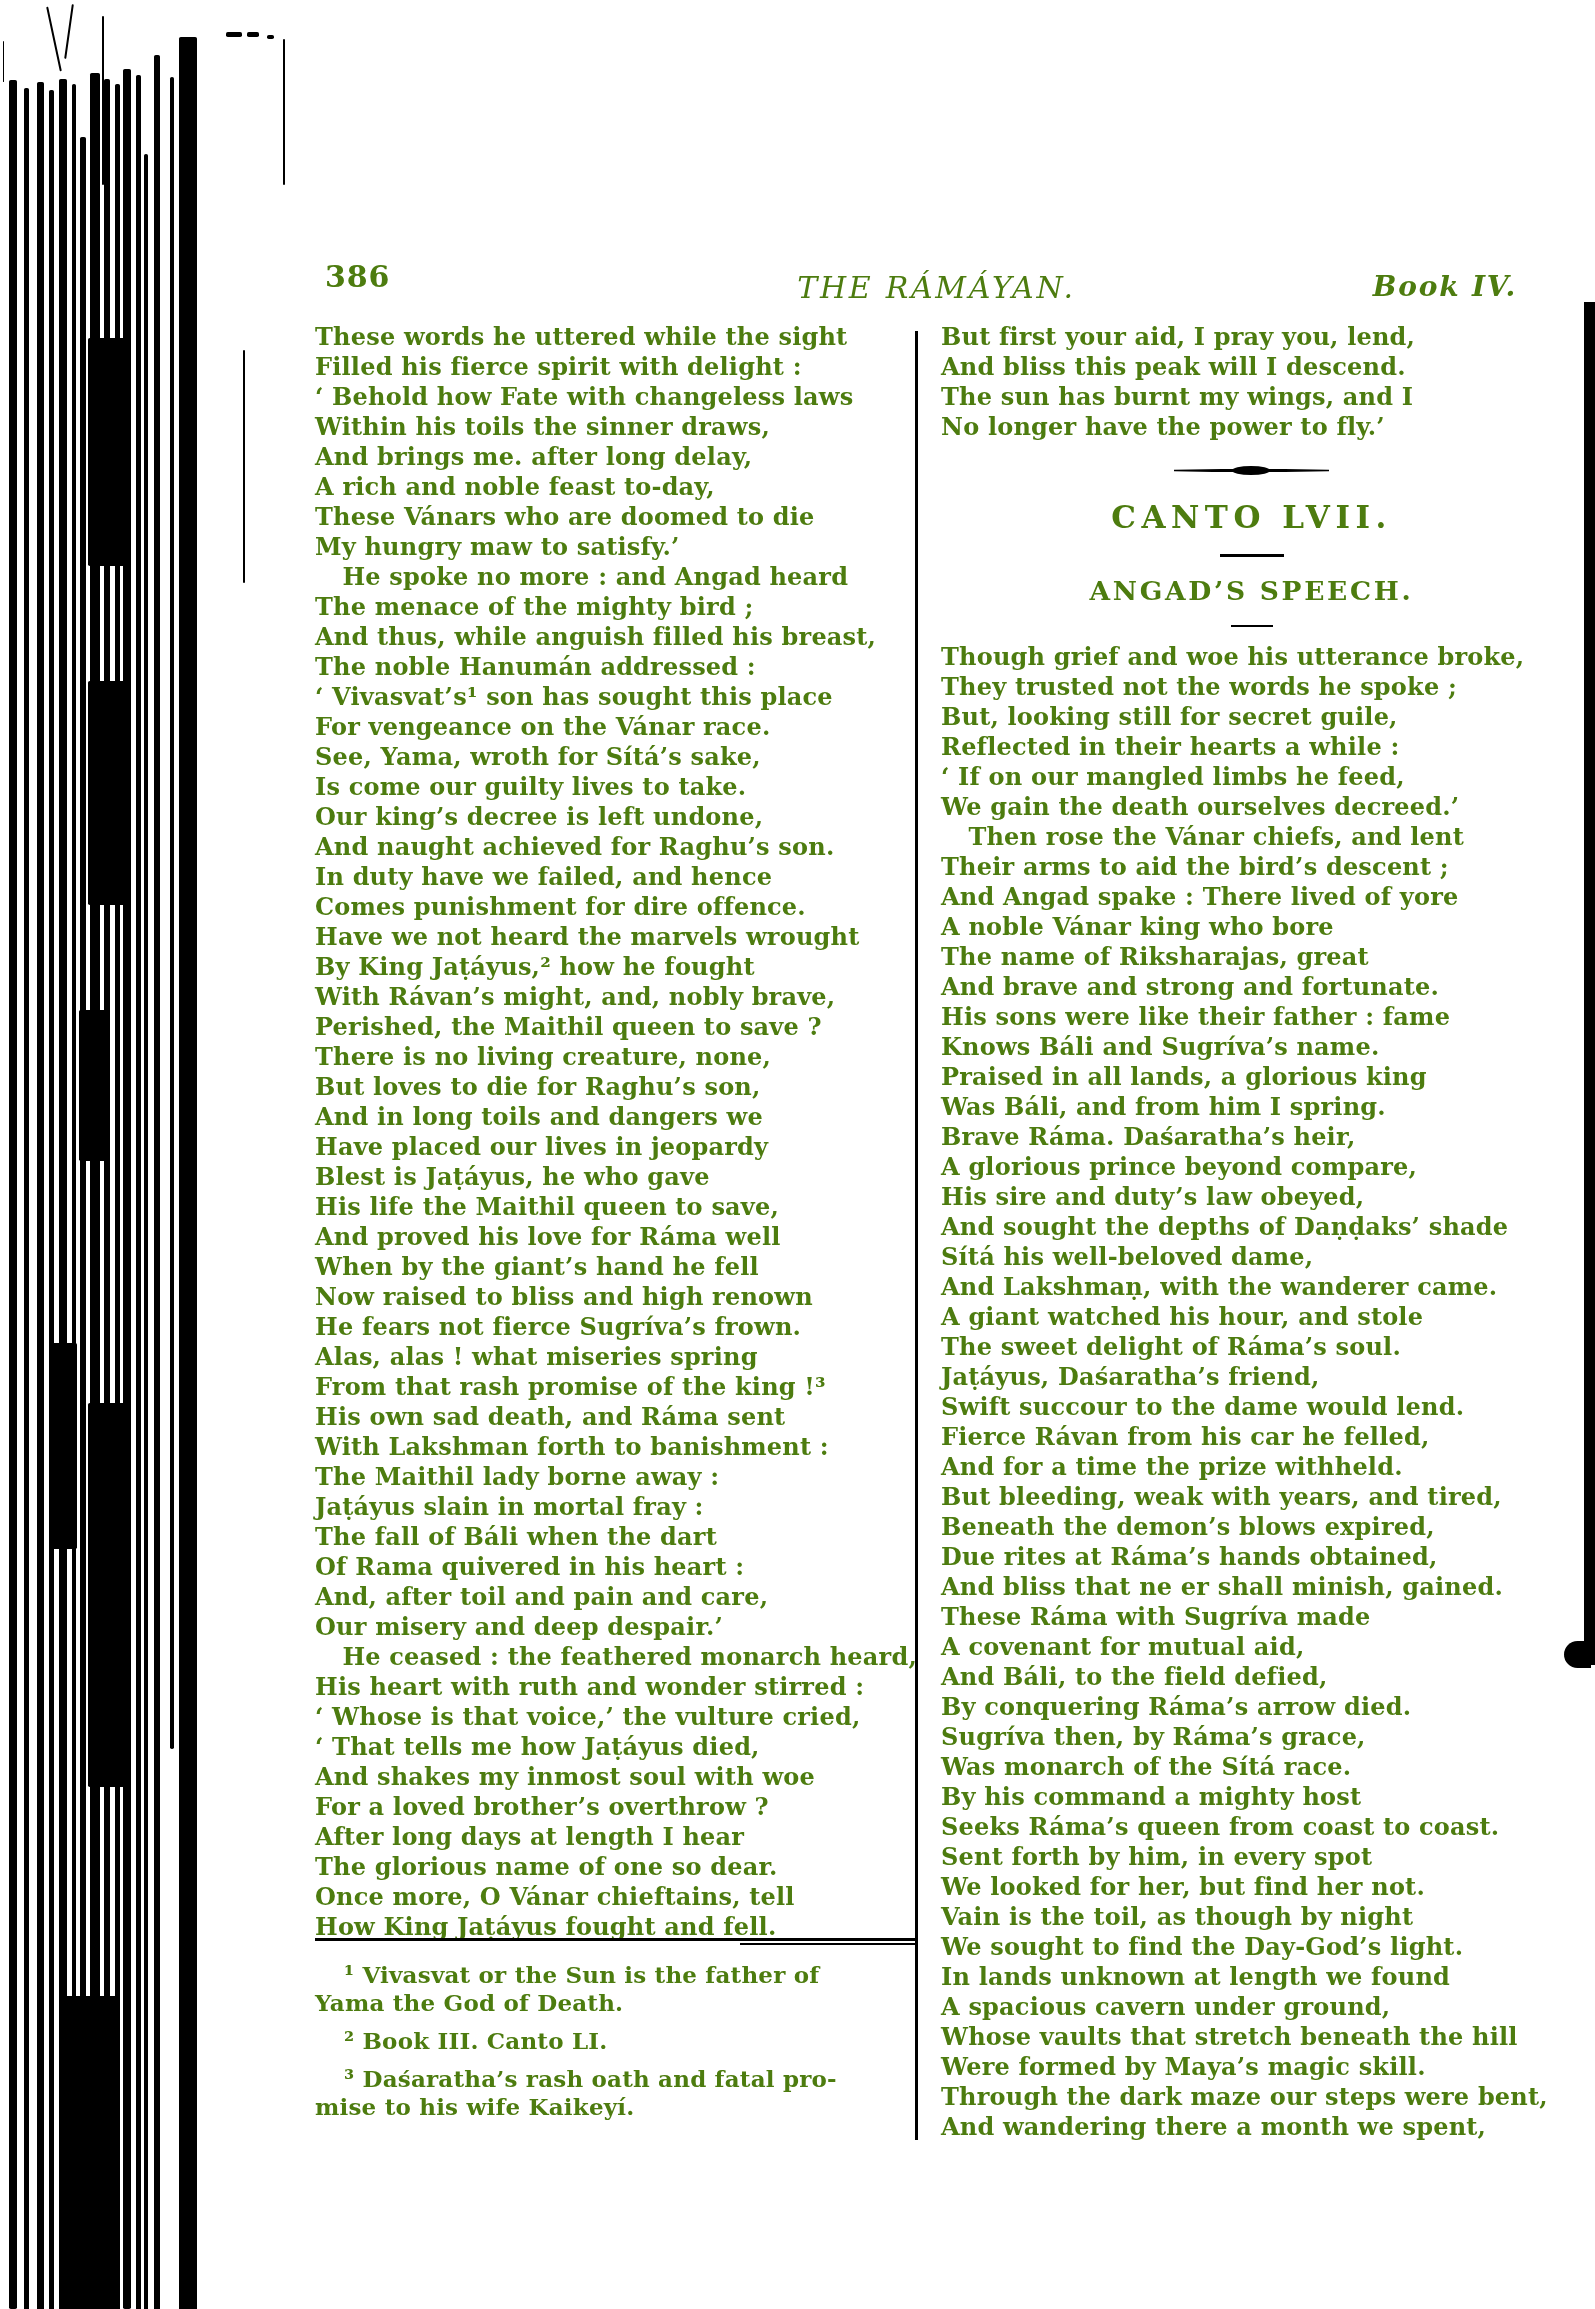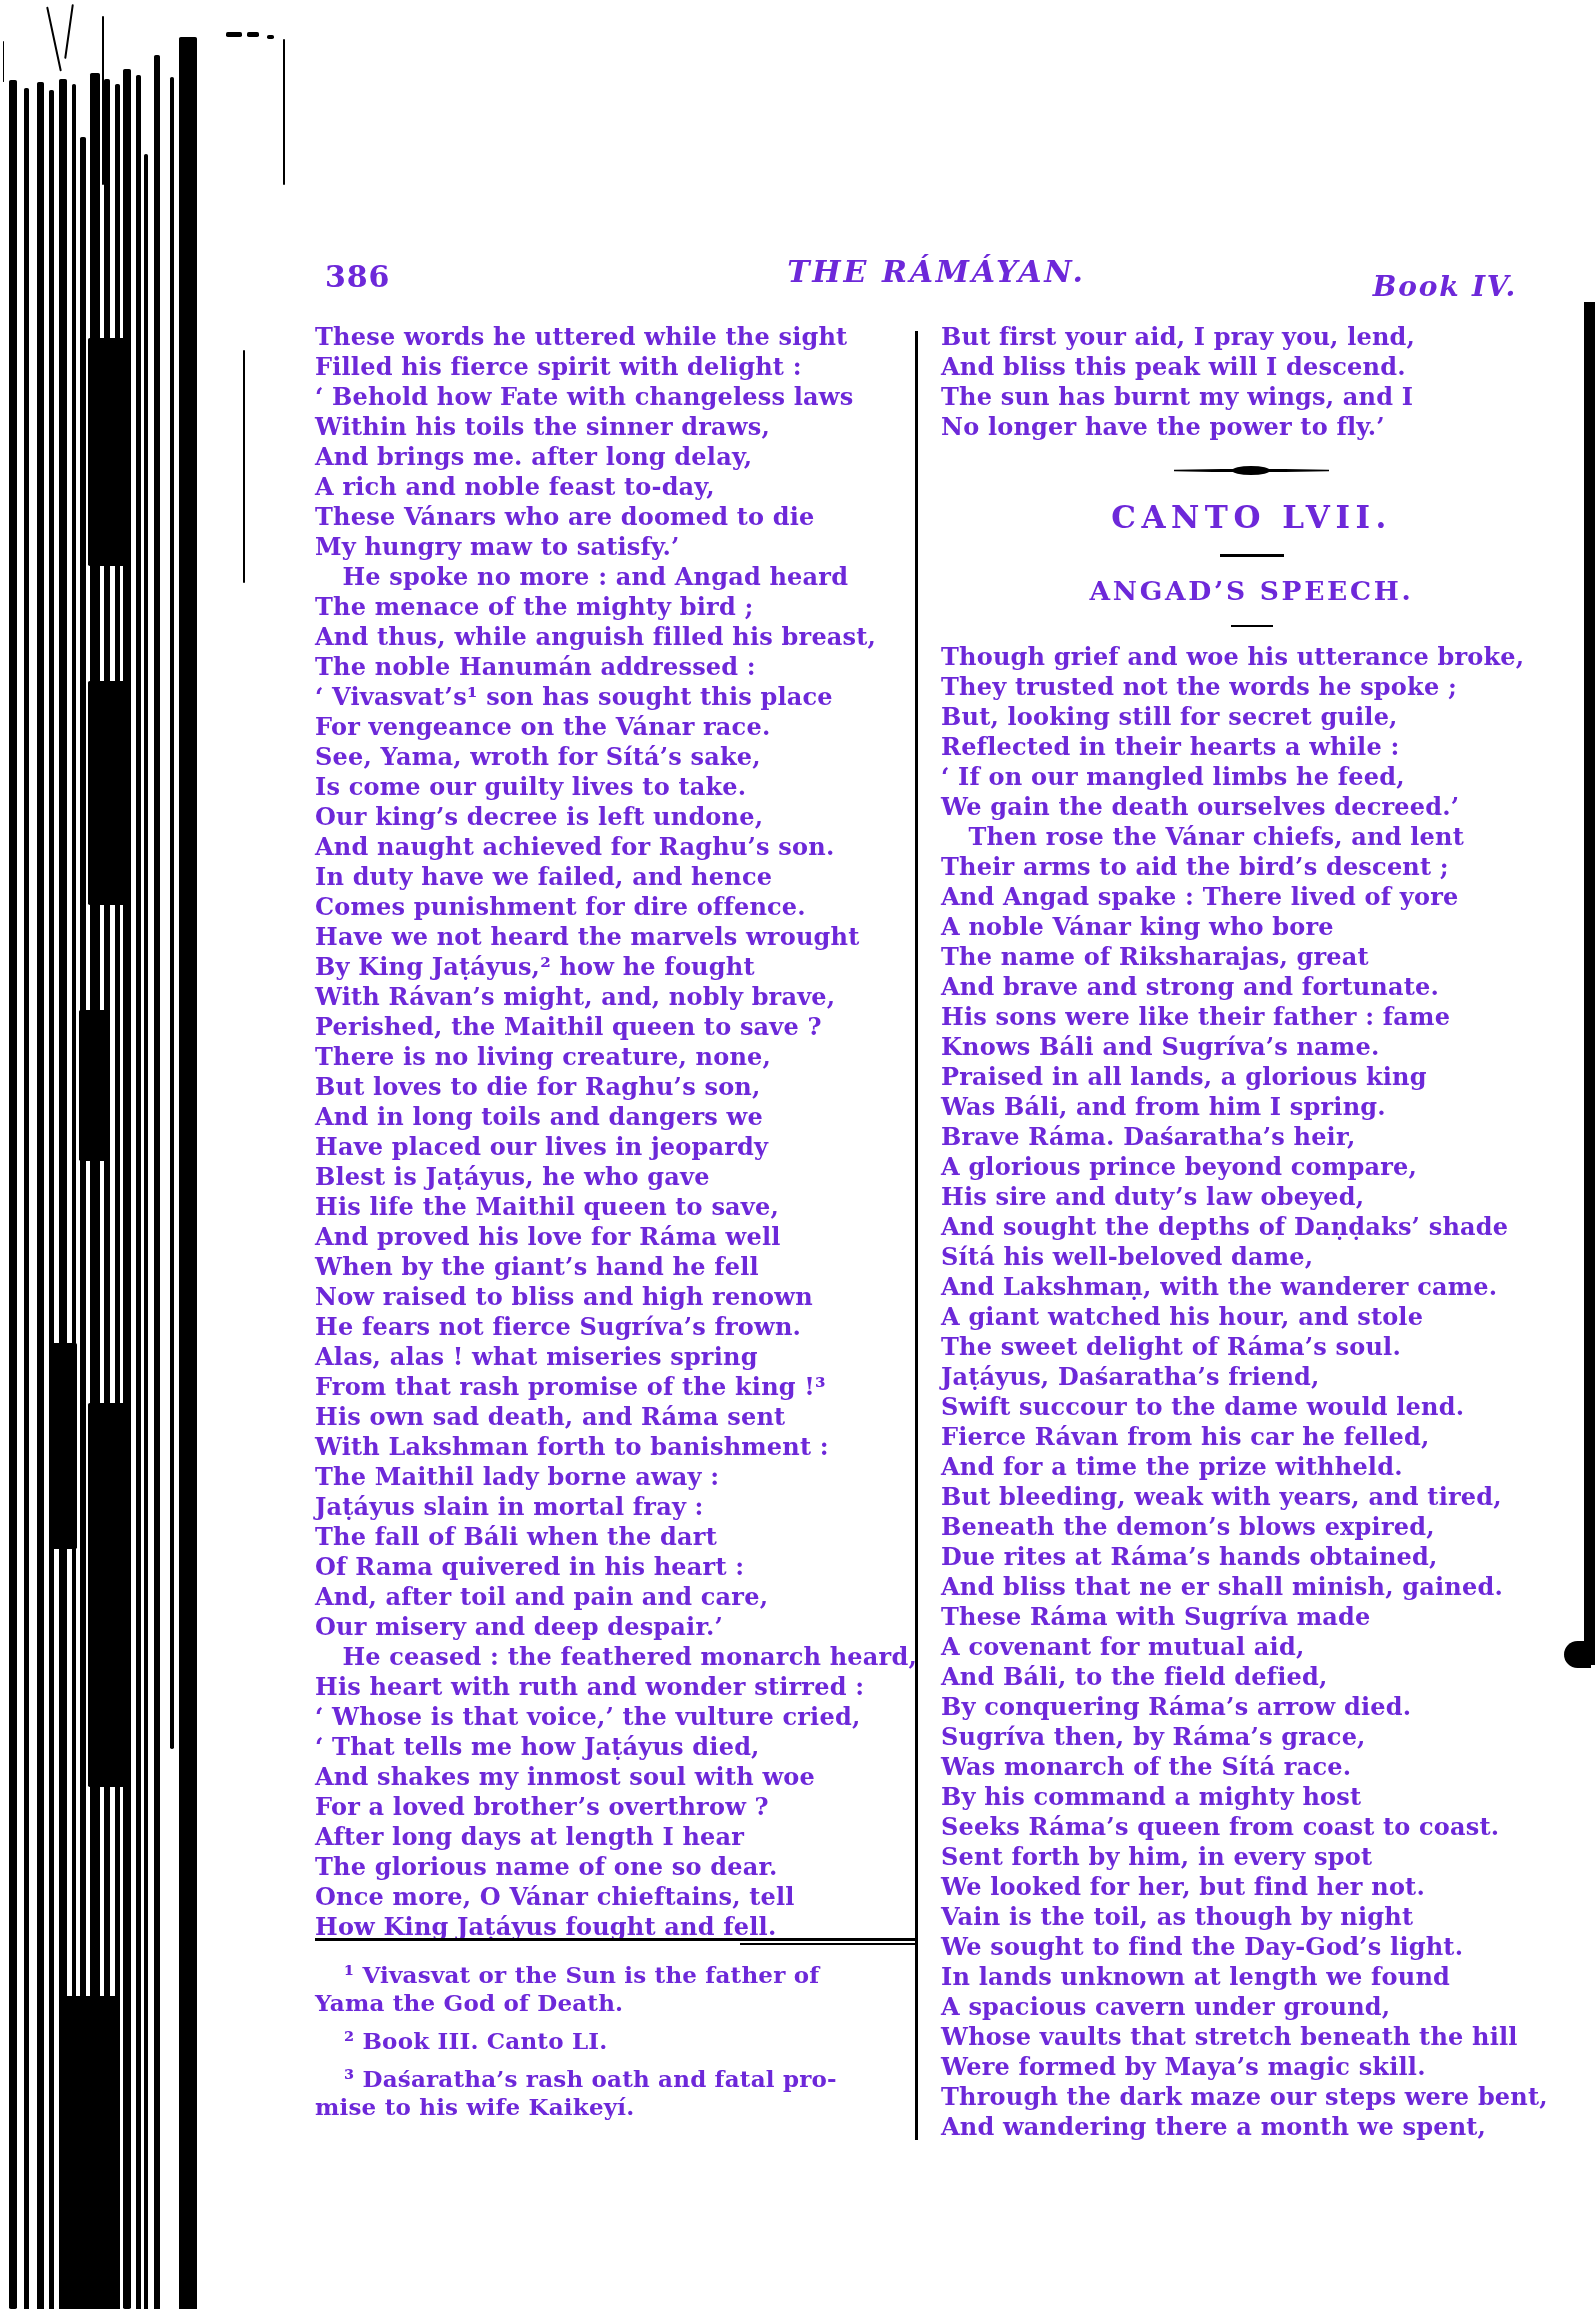--- a/index.html
+++ b/index.html
@@ -1,23 +1,23 @@
 <!DOCTYPE html>
 <html style="font-size:14.6px"><head>
 <meta charset="utf-8">
 <style>
   html,body{margin:0;padding:0;background:#777;}
   .page{
     position:relative;width:1595px;height:2310px;background:#ffffff;
-    font-family:"DejaVu Serif","Liberation Serif",serif;color:#6d28d9;overflow:hidden;
+    font-family:"DejaVu Serif","Liberation Serif",serif;color:#4d7c0f;overflow:hidden;
   }
   
   .page-number{position:absolute;left:325px;top:259px;font-size:30px;font-weight:bold;letter-spacing:0.9px;}
-  .running-title{position:absolute;left:548px;top:254px;width:777px;text-align:center;
-    font-size:30px;font-weight:bold;font-style:italic;letter-spacing:2.7px;}
+  .running-title{position:absolute;left:548px;top:270px;width:777px;text-align:center;
+    font-size:30px;font-weight:normal;font-style:italic;letter-spacing:2.7px;}
   .book-label{position:absolute;left:1261px;top:259px;width:256px;text-align:right;
     font-size:28px;font-style:italic;font-weight:bold;letter-spacing:1.8px;margin-top:11px;}
   
   .col{position:absolute;top:322px;font-size:24px;font-weight:bold;line-height:30px;
     letter-spacing:0.2px;white-space:nowrap;}
   .col-left{left:315px;width:614px;}
   .col-right{left:941px;width:621px;}
   .vline{height:30px;}
   .vline.indent{padding-left:27.4px;}
   

